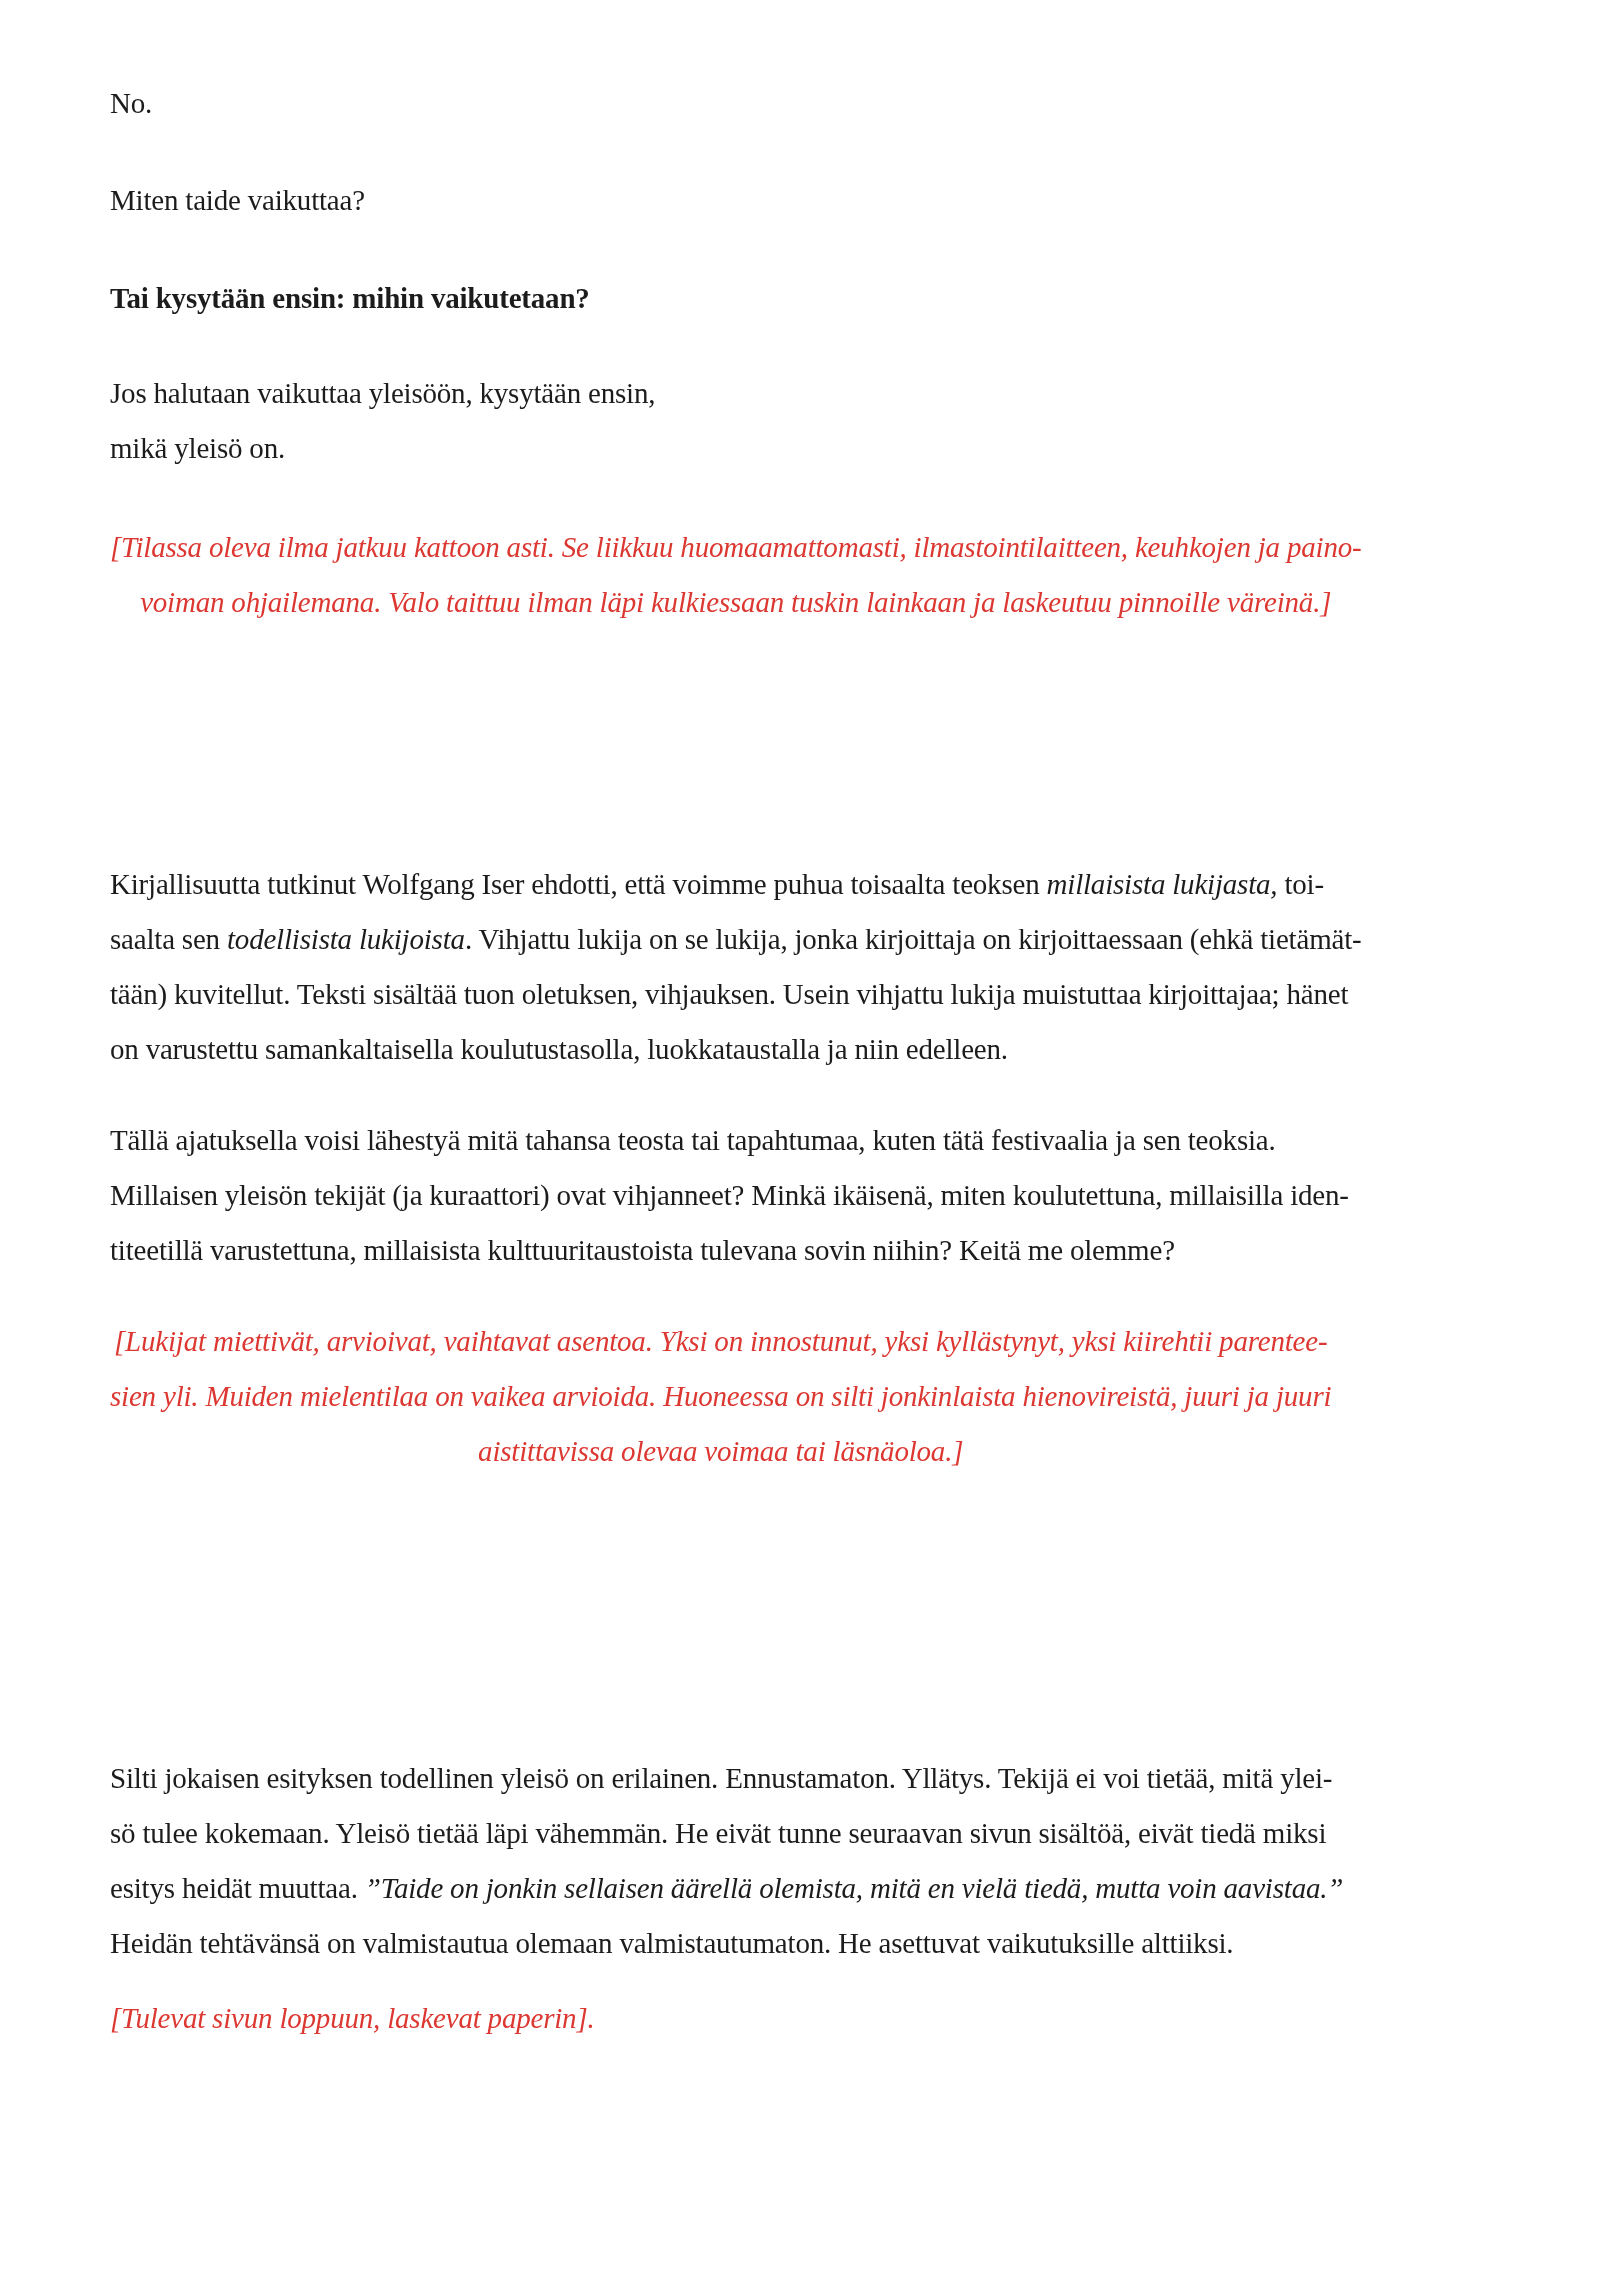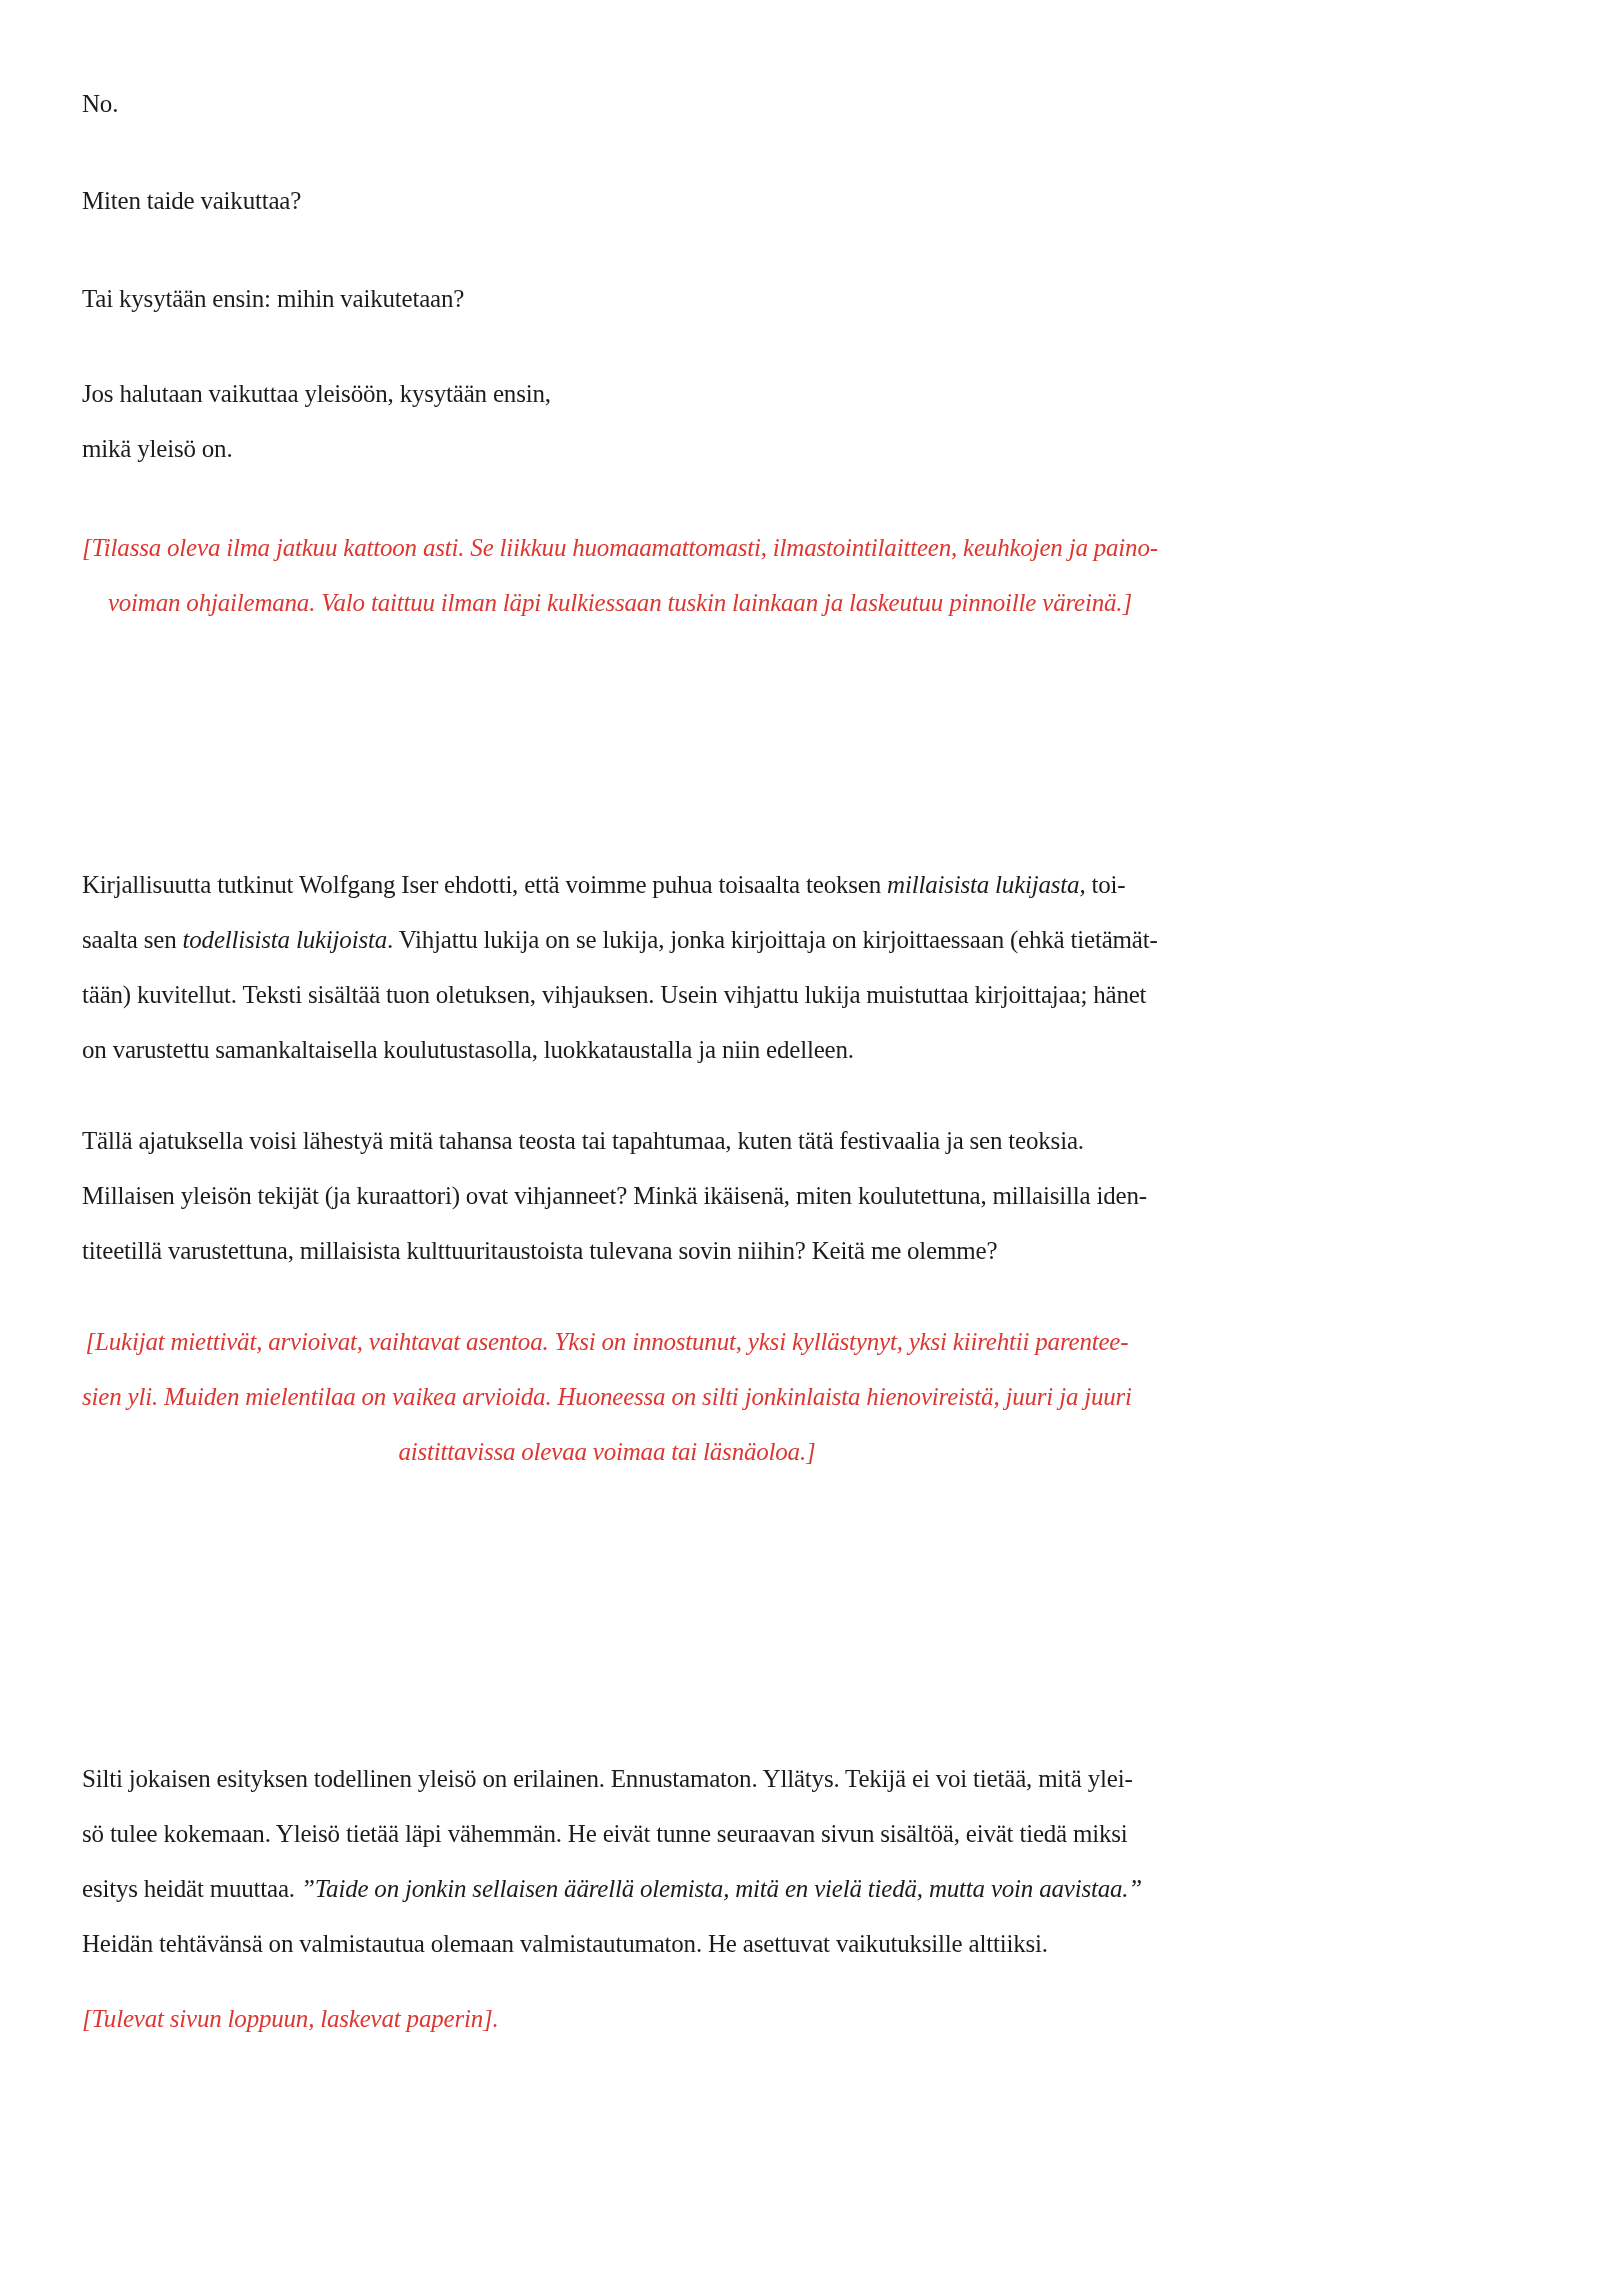--- a/index.html
+++ b/index.html
@@ -10,38 +10,38 @@
   #page {
     position: relative;
     width: 1621px;
     height: 2293px;
     background: var(--page-bg, #ffffff);
     overflow: hidden;
     font-family: "Liberation Serif", "DejaVu Serif", serif;
   }
   .para {
     position: absolute;
-    left: 82px;
-    font-size: 25px;
+    left: 110px;
+    font-size: 29px;
     line-height: 55px;
     letter-spacing: -0.2px;
   }
   .para .line {
     white-space: nowrap;
     height: 55px;
   }
   .para.black { color: var(--text-color, #1c1c1c); }
   .para.red   { color: var(--accent-red, #dc3731); text-align: center; }
   .para.red .line { font-style: italic; }
   .it { font-style: italic; }
 
   
   #b0 { top: 76px; }
   #b1 { top: 173px; }
-  #b2 { top: 271px; }
+  #b2 { top: 271px; font-weight: bold; }
   #b3 { top: 366px; }
   #b4 { top: 520px; }
   #b5 { top: 857px; }
   #b6 { top: 1113px; font-family: Liberation Serif, serif; }
   #b7 { top: 1314px; }
   #b8 { top: 1751px; }
   #b9 { top: 1991px; }
 </style>
 </head>
 <body>

